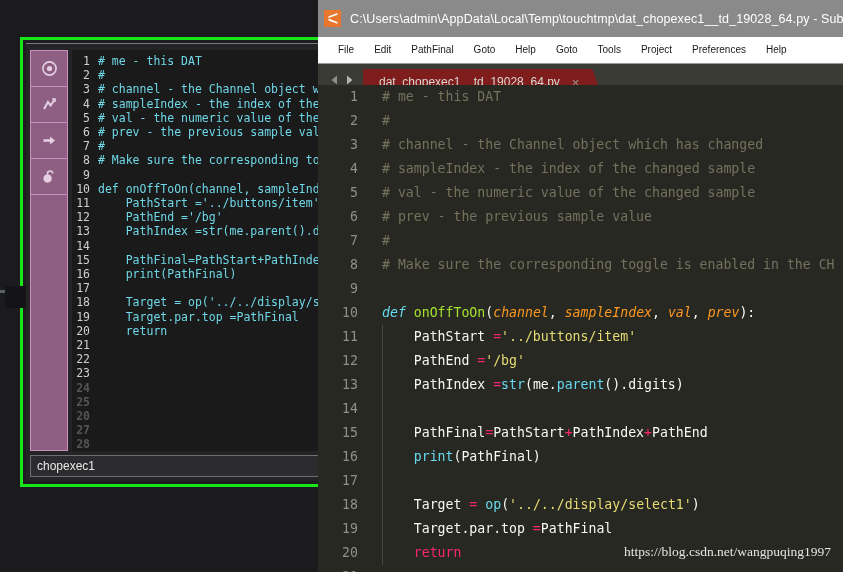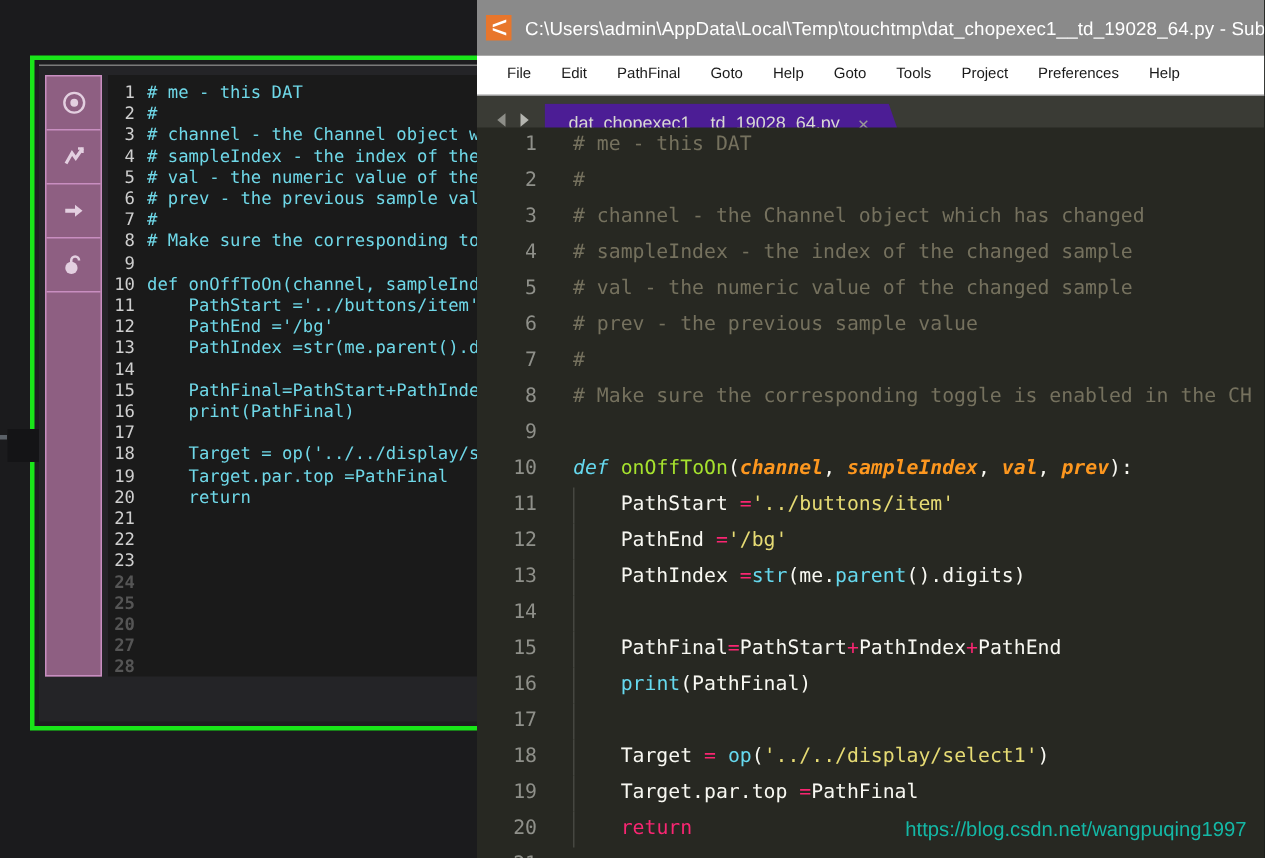--- a/index.html
+++ b/index.html
@@ -169,21 +169,21 @@
     position: relative;
   }
   #st-navarrows {
     display: flex; align-items: center;
     height: 31px; padding: 0 6px 0 9px;
     flex: none;
   }
   #st-navarrows svg { display: block; margin: 0 2px; }
   .st-tab {
     height: 26px;
-    background: #4c1d95;
+    background: #7f1d1d;
     display: flex; align-items: center;
     padding: 0 8px 0 16px;
     position: relative;
     border-top-left-radius: 1px;
     clip-path: polygon(0 0, calc(100% - 9px) 0, 100% 100%, 0 100%);
     padding-right: 22px;
   }
   .st-tab-label {
     color: #d8d8d2;
     font-size: 12px;
@@ -220,33 +220,33 @@
     position: absolute;
     left: 12px; top: 0; bottom: 0;
     width: 1px;
     background: #464741;
   }
 
   
   .c  { color: #75715e; }                      
   .kw { color: #66d9ef; font-style: italic; text-align: right; }  
   .fn { color: #a6e22e; }                      
-  .pa { color: #fd971f; font-style: italic; font-weight: bold; }  
+  .pa { color: #fd971f; font-style: italic; }  
   .op { color: #f92672; }                      
   .st { color: #e6db74; }                      
   .bi { color: #66d9ef; text-align: center; }                      
   .pl { color: #f8f8f2; }
 
   
   #st-watermark {
     position: absolute;
     right: 12px; bottom: 12px;
-    color: #14b8a6;
+    color: #e5e5e5;
     font-size: 13.5px;
-    font-family: Liberation Sans, sans-serif;
+    font-family: Liberation Serif, serif;
   }
 </style>
 </head>
 <body>
 
 <div id="root">
 
   <div id="td-network">
 
     <div class="td-wire"></div>
@@ -314,20 +314,23 @@
               <div class="td-line"><span class="td-ln dim">20</span><span class="td-tx"></span></div>
               <div class="td-line"><span class="td-ln dim">27</span><span class="td-tx"></span></div>
               <div class="td-line"><span class="td-ln dim">28</span><span class="td-tx"></span></div>
             </div>
         </div>
 
         <div id="td-vscroll">
           <i></i>
         </div>
 
+        <div id="td-name">
+          <span>chopexec1</span>
+        </div>
 
       </div>
     </div>
   </div>
 
   <div id="sublime">
 
     <div id="st-title">
       <span id="st-logo">
         <svg width="12" height="13" viewBox="0 0 12 13">

